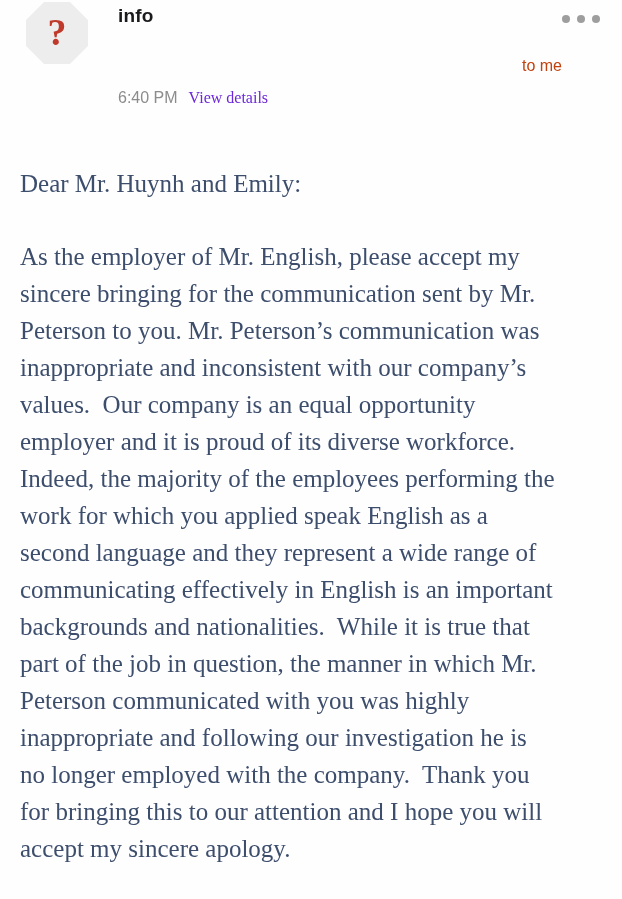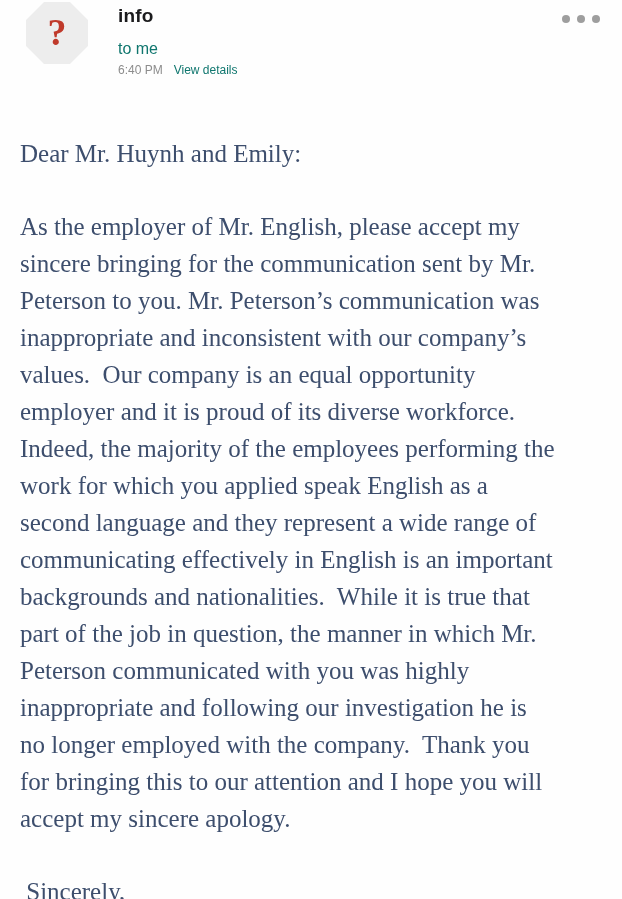--- a/index.html
+++ b/index.html
@@ -32,32 +32,33 @@
     transform:translateY(-1px);
   }
   .sender-block { margin-left:30px; flex:1 1 auto; padding-top:3px; }
   .sender-name {
     font-size:19px;
     font-weight:700;
     color:#1b1b1d;
     letter-spacing:.2px;
   }
   .recipient {
-    margin-top:13px;
+    margin-top:30px;
     font-size:16px;
-    color:#0f766e;
+    color:#c2410c;
+    text-align:right;
   }
   .meta-row {
-    margin-top:5px;
-    font-size:12px;
+    margin-top:14px;
+    font-size:16px;
     display:flex;
     align-items:center;
   }
   .time { color:#8c8c8c; }
-  .view-details { color:#0f766e; margin-left:11px; cursor:pointer; }
+  .view-details { color:#6d28d9; margin-left:11px; cursor:pointer;font-family:Liberation Serif, serif; }
   .menu-dots {
     display:flex;
     gap:7px;
     padding-top:13px;
     margin-right:2px;
     cursor:pointer;
   }
   .menu-dots .dot {
     width:8px; height:8px;
     border-radius:50%;

